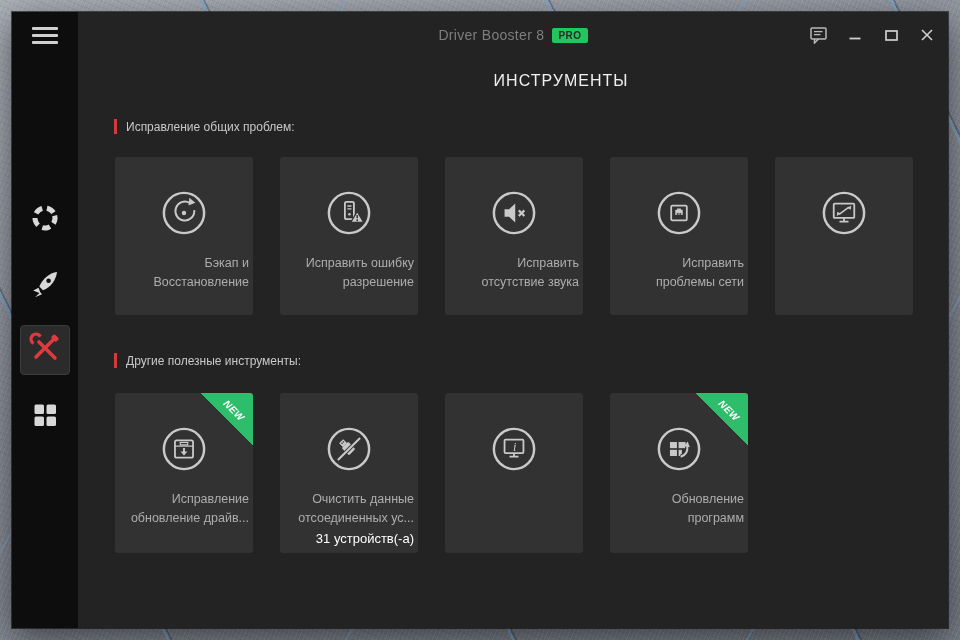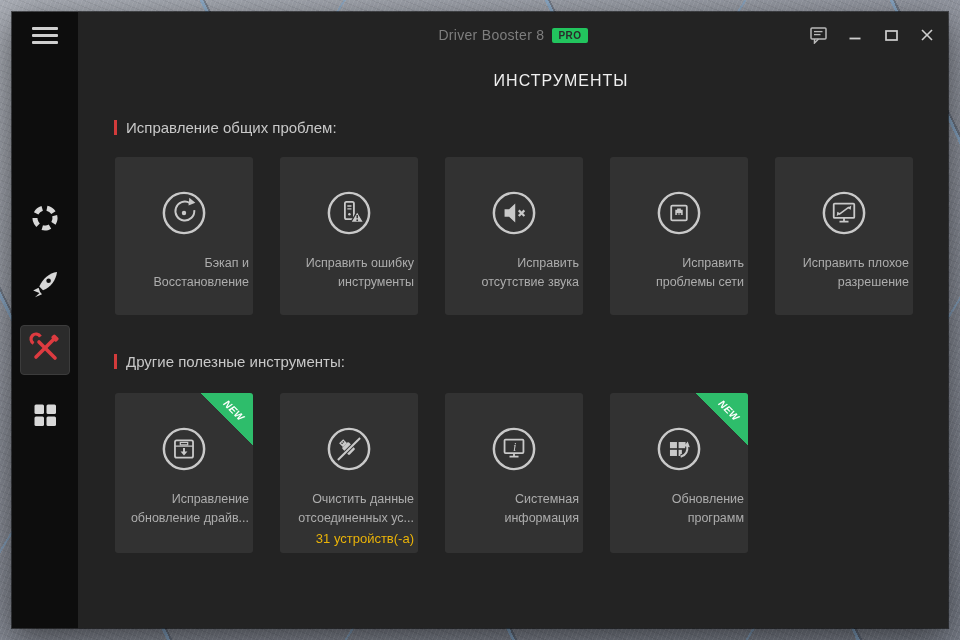--- a/index.html
+++ b/index.html
@@ -35,31 +35,31 @@
   .tb-center { position:absolute; left:0; right:0; top:0; height:46px; display:flex; align-items:center; justify-content:center; gap:8px; }
   .app-title { color:#7e7e7e; font-size:14px; letter-spacing:.3px; }
   .pro-badge { background:#22c55e; color:#2b2b2b; font-size:10px; font-weight:bold; padding:2px 6px; border-radius:2px; letter-spacing:.5px; }
   .tb-controls { position:absolute; right:10px; top:0; height:46px; display:flex; align-items:center; gap:14px; }
   .tb-btn { width:22px; height:22px; display:flex; align-items:center; justify-content:center; cursor:pointer; }
 
   
   .page-title { position:absolute; left:66px; top:60px; width:870px; text-align:center; color:#f0f0f0; font-size:16px; font-weight:400; letter-spacing:1px;margin-left:48px; }
   .section-header { position:absolute; left:102px; display:flex; align-items:center; gap:9px; }
   .section-header .bar { width:3px; height:15px; background:#d23b3b; }
-  .section-header .txt { color:#c8c8c8; font-size:15px; }
+  .section-header .txt { color:#c8c8c8; font-size:12px; }
   .sec1 { top:107px; } .sec2 { top:341px;align-items:center; }
 
   .row { position:absolute; left:103px; }
   .row1 { top:145px; height:158px; }
   .row2 { top:381px; height:160px; }
   .card { position:absolute; top:0; width:138px; height:100%; background:#323232; border-radius:3px; cursor:pointer; overflow:hidden; }
   .c0{left:0} .c1{left:165px} .c2{left:330px} .c3{left:495px} .c4{left:660px}
   .card-icon { position:absolute; top:33px; left:50%; transform:translateX(-50%); width:46px; height:46px; }
   .card-label { position:absolute; top:97px; left:4px; right:4px; text-align:right; color:#adadad; font-size:12.5px; line-height:19px; white-space:pre-line; }
-  .card-sub { margin-top:1px; color:#eab308; font-size:13px; }
+  .card-sub { margin-top:1px; color:#ffffff; font-size:13px; }
 
   .ribbon { position:absolute; top:0; right:0; width:52px; height:52px;
     background:linear-gradient(225deg,#2ebd6b 50%,transparent 50.5%); }
   .ribbon span { position:absolute; top:12px; right:-3px; width:44px; text-align:center;
     transform:rotate(45deg); color:#fff; font-size:10px; font-weight:bold; font-style:italic; letter-spacing:.5px; }
 </style>
 </head>
 <body>
 
 <div class="desktop">
@@ -176,21 +176,21 @@
             <rect x="23" y="14.5" width="11" height="21" rx="2" fill="none" stroke="#c9c9c9" stroke-width="2.2"></rect>
             <line x1="26" y1="19.5" x2="31" y2="19.5" stroke="#c9c9c9" stroke-width="1.7"></line>
             <line x1="26" y1="23" x2="31" y2="23" stroke="#c9c9c9" stroke-width="1.7"></line>
             <circle cx="28.5" cy="29.5" r="1.5" fill="#c9c9c9"></circle>
             <polygon points="38,26 45.8,39.3 30.2,39.3" fill="#c9c9c9" stroke="#323232" stroke-width="1.6"></polygon>
             <line x1="38" y1="30.5" x2="38" y2="34.5" stroke="#323232" stroke-width="1.8"></line>
             <circle cx="38" cy="36.8" r="1.1" fill="#323232"></circle>
           </svg>
         </span>
         <div class="card-label">Исправить ошибку
-инструменты</div>
+разрешение</div>
       </div>
 
       <div class="card c2">
         <span class="card-icon">
           <svg width="46" height="46" viewBox="0 0 56 56">
             <circle cx="28" cy="28" r="24.5" fill="none" stroke="#c9c9c9" stroke-width="3"></circle>
             <polygon points="16.5,23.5 22,23.5 29.5,16.5 29.5,39.5 22,32.5 16.5,32.5" fill="#c9c9c9"></polygon>
             <line x1="33.8" y1="24.8" x2="40.6" y2="31.6" stroke="#c9c9c9" stroke-width="2.7"></line>
             <line x1="40.6" y1="24.8" x2="33.8" y2="31.6" stroke="#c9c9c9" stroke-width="2.7"></line>
           </svg>
@@ -219,22 +219,20 @@
           <svg width="46" height="46" viewBox="0 0 56 56">
             <circle cx="28" cy="28" r="24.5" fill="none" stroke="#c9c9c9" stroke-width="3"></circle>
             <rect x="15.5" y="16.5" width="25" height="17.5" rx="1.2" fill="none" stroke="#c9c9c9" stroke-width="2.2"></rect>
             <line x1="28" y1="34" x2="28" y2="37.6" stroke="#c9c9c9" stroke-width="2.2"></line>
             <line x1="22.5" y1="38.5" x2="33.5" y2="38.5" stroke="#c9c9c9" stroke-width="2.2"></line>
             <line x1="22" y1="29.6" x2="34" y2="20.9" stroke="#c9c9c9" stroke-width="1.9"></line>
             <polygon points="36.8,18.9 36.2,24 32.2,21.9" fill="#c9c9c9"></polygon>
             <polygon points="19.2,31.6 19.8,26.5 23.8,28.6" fill="#c9c9c9"></polygon>
           </svg>
         </span>
-        <div class="card-label">Исправить плохое
-разрешение</div>
       </div>
     </div>
 
     <div class="section-header sec2">
       <span class="bar"></span>
       <span class="txt">Другие полезные инструменты:</span>
     </div>
 
     <div class="row row2">
 
@@ -277,22 +275,20 @@
       <div class="card c2">
         <span class="card-icon">
           <svg width="46" height="46" viewBox="0 0 56 56">
             <circle cx="28" cy="28" r="24.5" fill="none" stroke="#c9c9c9" stroke-width="3"></circle>
             <rect x="16.5" y="16.5" width="23" height="16.5" rx="1.2" fill="none" stroke="#c9c9c9" stroke-width="2.2"></rect>
             <line x1="28" y1="33" x2="28" y2="36.4" stroke="#c9c9c9" stroke-width="2.2"></line>
             <line x1="22.5" y1="37.3" x2="33.5" y2="37.3" stroke="#c9c9c9" stroke-width="2.2"></line>
             <text x="29" y="30" text-anchor="middle" font-size="15" font-style="italic" font-family="'Liberation Serif','DejaVu Serif',serif" fill="#c9c9c9">i</text>
           </svg>
         </span>
-        <div class="card-label">Системная
-информация</div>
       </div>
 
       <div class="card c3">
         <span class="card-icon">
           <svg width="46" height="46" viewBox="0 0 56 56">
             <circle cx="28" cy="28" r="24.5" fill="none" stroke="#c9c9c9" stroke-width="3"></circle>
             <rect x="17" y="19.5" width="8.5" height="7.5" fill="#c9c9c9"></rect>
             <rect x="27.5" y="19.5" width="8.5" height="7.5" fill="#c9c9c9"></rect>
             <rect x="17" y="29" width="8.5" height="7.5" fill="#c9c9c9"></rect>
             <rect x="27.5" y="29" width="4" height="7.5" fill="#c9c9c9"></rect>

